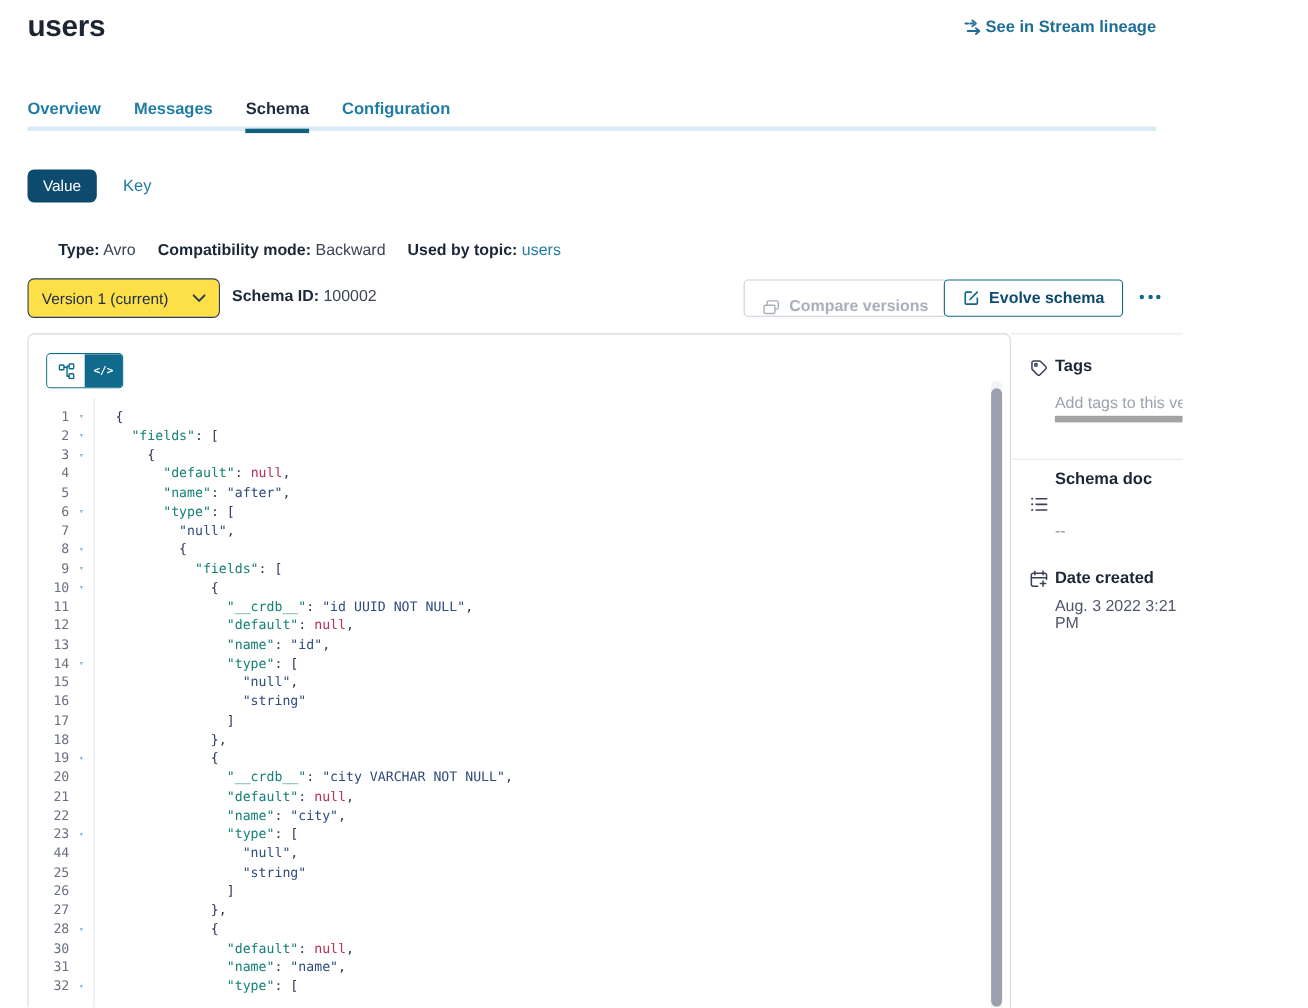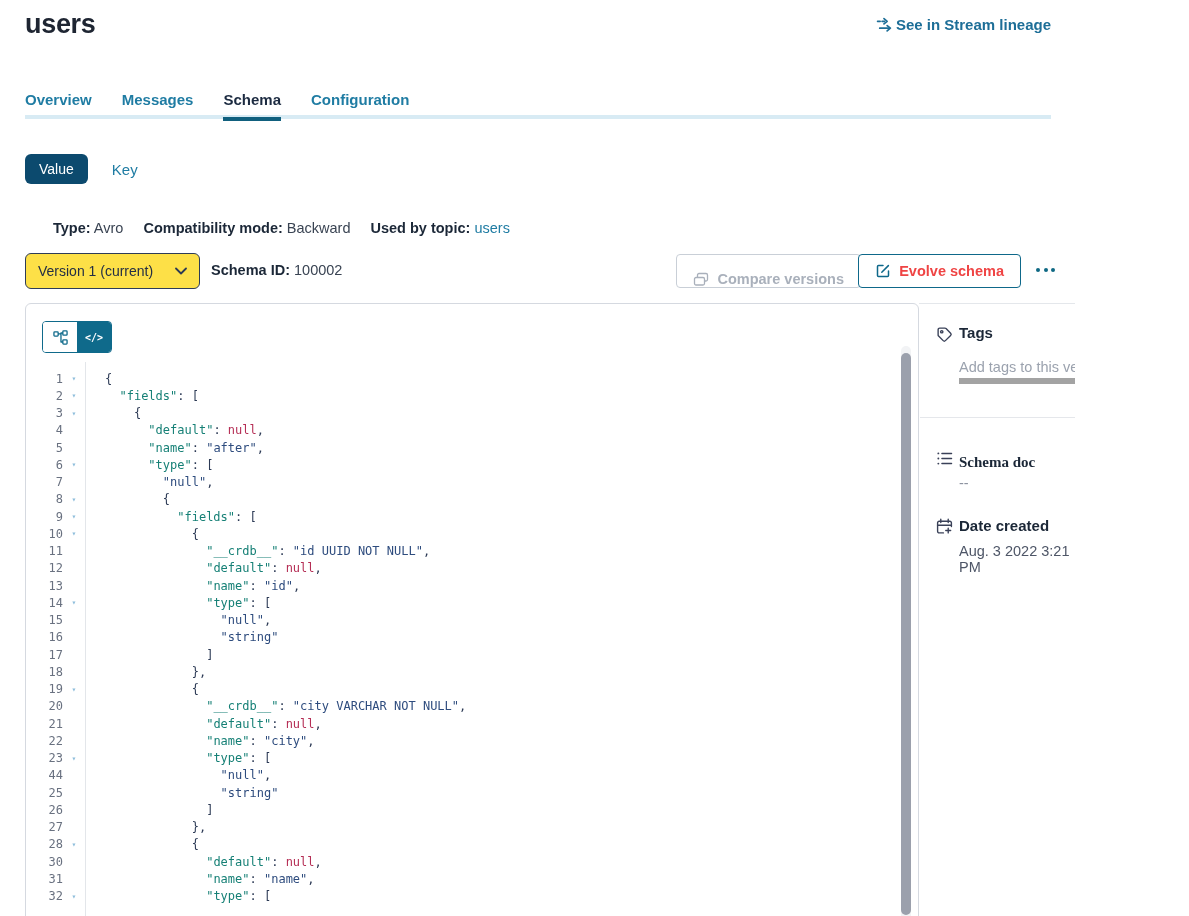--- a/index.html
+++ b/index.html
@@ -30,21 +30,21 @@
 
   
   .version-select { position:absolute; left:25px; top:253px; width:175px; height:36px; border:1px solid #2E3C57; border-radius:6px;
                     display:flex; align-items:center; justify-content:space-between; padding:0 12px; font-size:14px; color:#232E45;
                     background:#fde047; cursor:pointer; }
   .schema-id { position:absolute; left:211px; top:262px; font-size:14.5px; color:#3A4453; }
   .schema-id b { color:#1B2737; font-weight:700; }
   .btn { display:flex; align-items:center; gap:8px; height:34px; border-radius:4px; background:#fff;
          font-size:14.5px; font-weight:600; padding:0 16px; cursor:pointer; font-family:inherit; }
   .compare-btn { position:absolute; right:214px; top:254px; border:1px solid #C9CFD7; color:#A9B0BB;align-items:flex-end; }
-  .evolve-btn  { position:absolute; right:54px;  top:254px; border:1px solid #0E688A; color:#ef4444;margin-left:25px; }
+  .evolve-btn  { position:absolute; right:54px;  top:254px; border:1px solid #0E688A; color:#0c4a6e;margin-left:25px; }
   .more-btn { position:absolute; right:18px; top:255px; height:30px; display:flex; align-items:center; gap:3.5px;
               background:none; border:none; cursor:pointer; padding:0 2px; }
   .more-btn i { width:4px; height:4px; border-radius:50%; background:#0E6884; display:block; }
 
   
   .code-panel { position:absolute; left:25px; top:303px; width:894px; height:620px; border:1px solid #D5D9E0; border-radius:6px 6px 0 0; background:#fff; }
   .view-toggle { position:absolute; left:16px; top:17px; display:flex; border:1px solid #0F6A8B; border-radius:4px; overflow:hidden; background:#fff; }
   .vt-btn { width:34px; height:30px; display:flex; align-items:center; justify-content:center; border:none; cursor:pointer; background:#fff; color:#0F6A8B; }
   .vt-btn.active { background:#0F6A8B; color:#fff; }
   .vt-code-glyph { font-family:"DejaVu Sans Mono", monospace; font-size:10px; font-weight:700; }
@@ -354,21 +354,21 @@
     <div class="sb-divider"></div>
 
     <span class="sb-icon" style="left:936px; top:450px;">
       <svg width="17" height="17" viewBox="0 0 16 16" fill="none" stroke="currentColor" stroke-width="1.4" stroke-linecap="round">
         <circle cx="2.2" cy="3.2" r="0.9" fill="currentColor" stroke="none"></circle>
         <circle cx="2.2" cy="8" r="0.9" fill="currentColor" stroke="none"></circle>
         <circle cx="2.2" cy="12.8" r="0.9" fill="currentColor" stroke="none"></circle>
         <path d="M5.6 3.2h9M5.6 8h9M5.6 12.8h9"></path>
       </svg>
     </span>
-    <div class="sb-title" style="left:959px; top:454px;font-family:Liberation Serif, serif;">Schema doc</div>
+    <div class="sb-title" style="left:959px; top:427px;">Schema doc</div>
     <div class="sb-value doc-value" style="top:475px;">--</div>
 
     <span class="sb-icon" style="left:936px; top:518px;">
       <svg width="17" height="17" viewBox="0 0 16 16" fill="none" stroke="currentColor" stroke-width="1.3" stroke-linecap="round" stroke-linejoin="round">
         <path d="M14.5 8V4.5a1.5 1.5 0 0 0-1.5-1.5H3A1.5 1.5 0 0 0 1.5 4.5v8A1.5 1.5 0 0 0 3 14h4"></path>
         <path d="M4.5 1.2v3M11.5 1.2v3M1.5 6.8h13"></path>
         <path d="M11.5 9.5v4.5M9.2 11.8h4.6"></path>
       </svg>
     </span>
     <div class="sb-title" style="left:959px; top:517px;">Date created</div>

